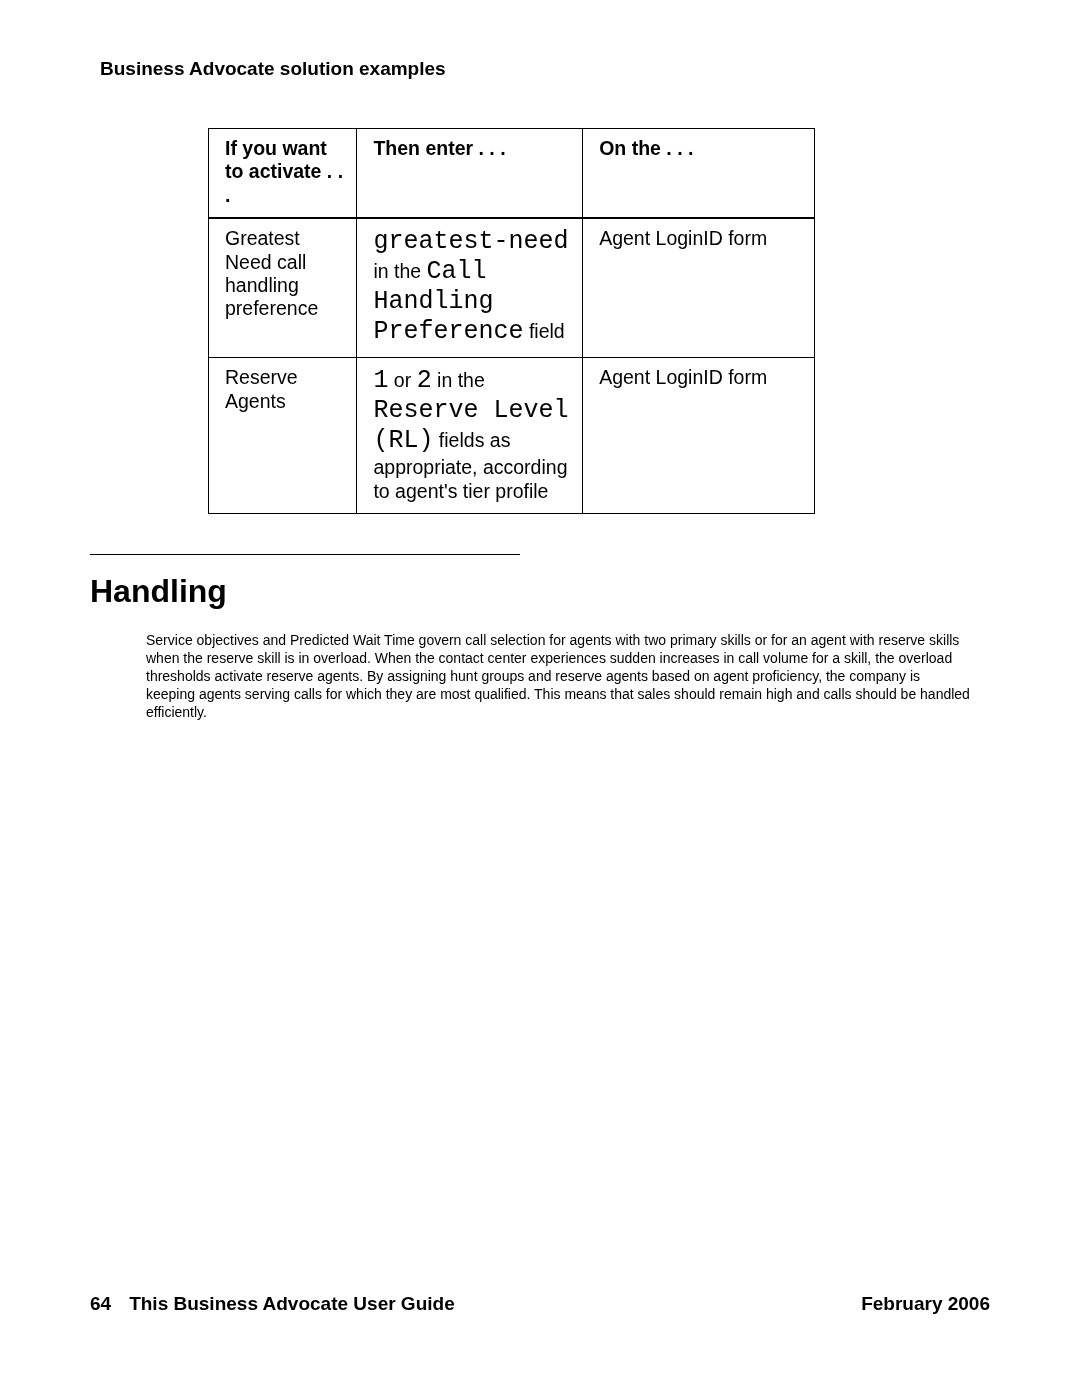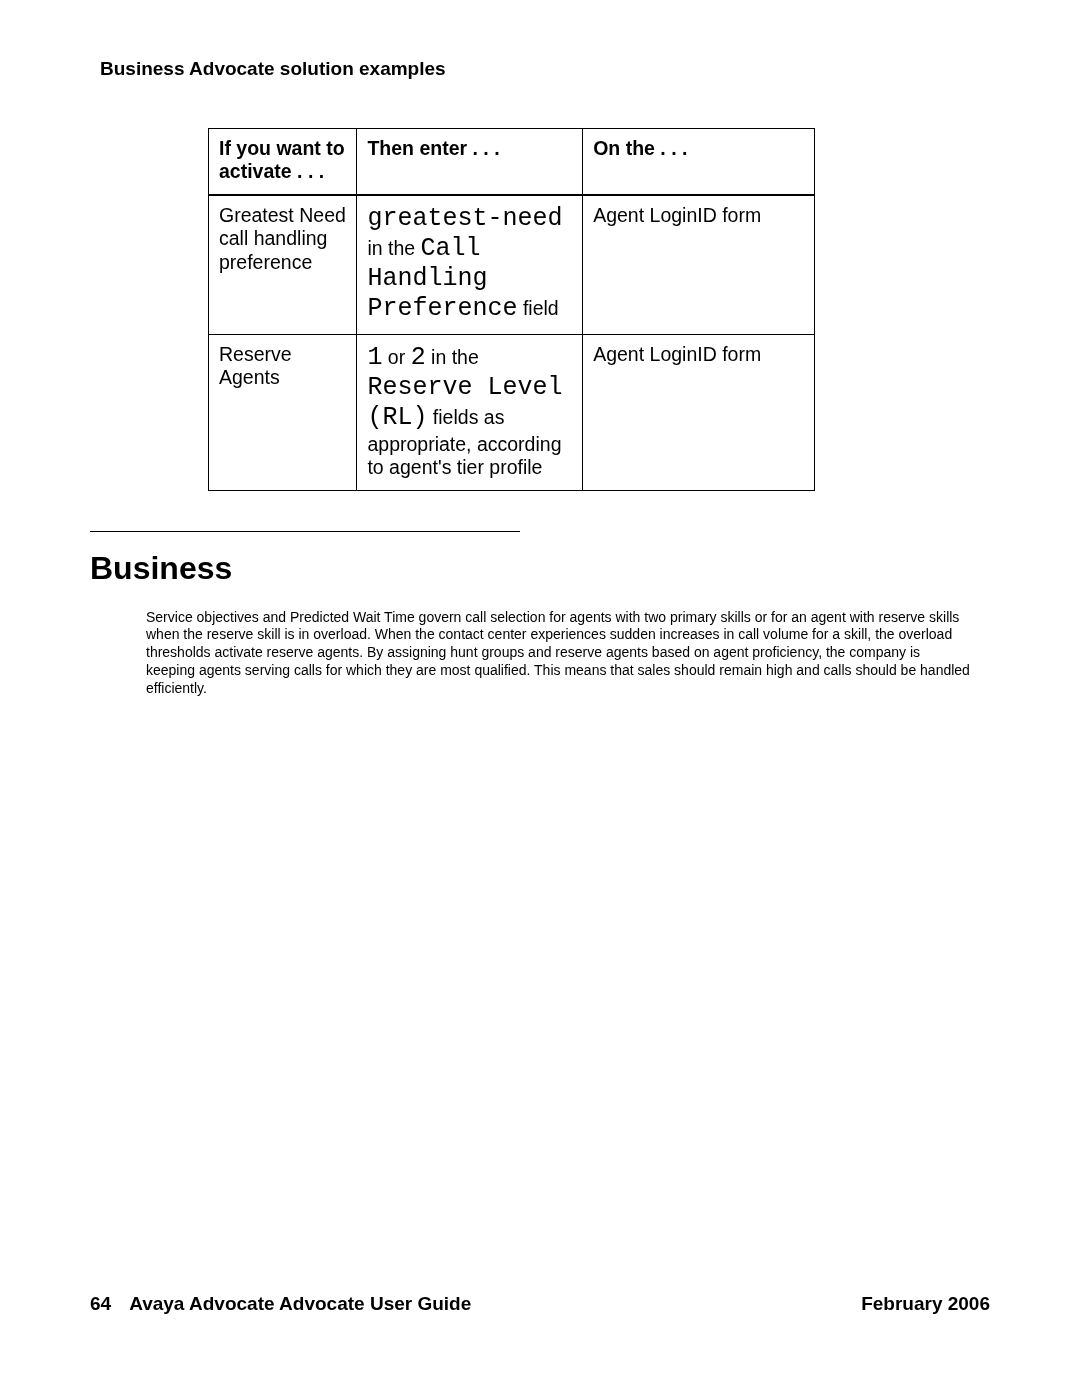--- a/index.html
+++ b/index.html
@@ -28,21 +28,21 @@
   table {
     border-collapse: collapse;
     width: 100%;
     table-layout: fixed;
   }
   col.c1 { width: 146px; }
   col.c2 { width: 222px; }
   col.c3 { width: 228px; }
   th, td {
     border: 1px solid #000;
-    padding: 8px 10px 10px 10px;
+    padding: 8px 10px 10px 16px;
     vertical-align: top;
     font-size: 19.5px;
     line-height: 1.2;
     text-align: left;
   }
   th {
     font-weight: bold;
     border-bottom: 2px solid #000;
   }
   .mono {
@@ -116,24 +116,24 @@
             <span class="mono">1</span><span> or </span><span class="mono">2</span><span> in the </span><span class="mono">Reserve Level (RL)</span><span> fields as appropriate, according to agent's tier profile</span>
           </td>
           <td>Agent LoginID form</td>
         </tr>
       </tbody>
     </table>
   </div>
 
   <hr class="hr">
 
-  <h2 class="section">Business</h2>
+  <h2 class="section">Handling</h2>
 
   <p class="body-text">Service objectives and Predicted Wait Time govern call selection for agents with two primary skills or for an agent with reserve skills when the reserve skill is in overload. When the contact center experiences sudden increases in call volume for a skill, the overload thresholds activate reserve agents. By assigning hunt groups and reserve agents based on agent proficiency, the company is keeping agents serving calls for which they are most qualified. This means that sales should remain high and calls should be handled efficiently.</p>
 
   <div class="footer">
     <span class="left">
-      <span class="pg">64</span><span>Avaya Advocate Advocate User Guide</span>
+      <span class="pg">64</span><span>This Business Advocate User Guide</span>
     </span>
     <span class="right">February 2006</span>
   </div>
 
 </div>
 
 </body></html>

